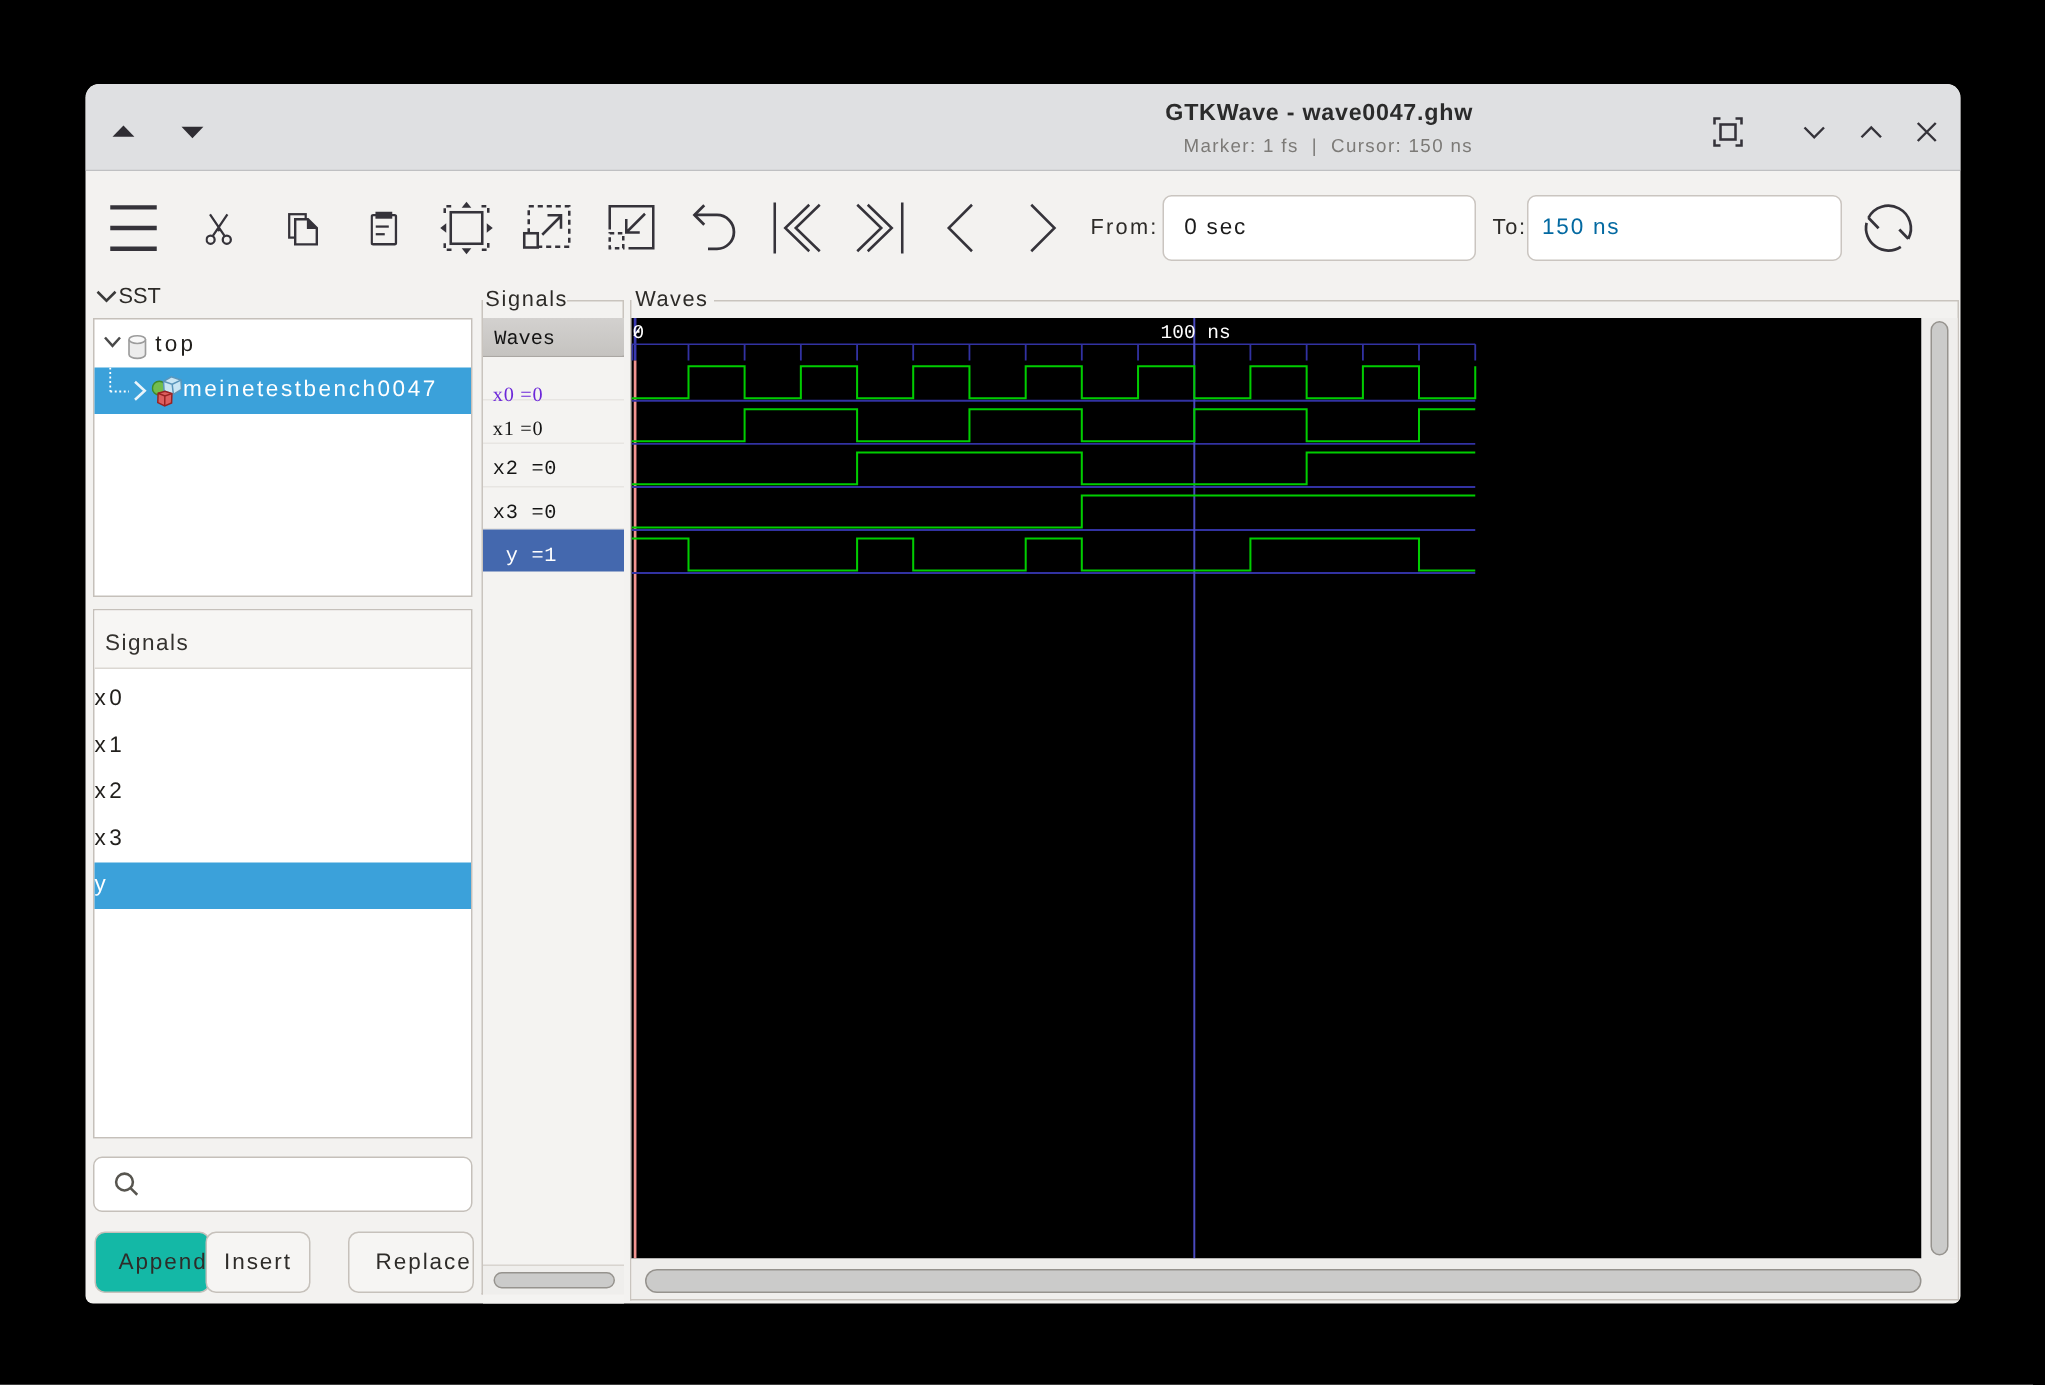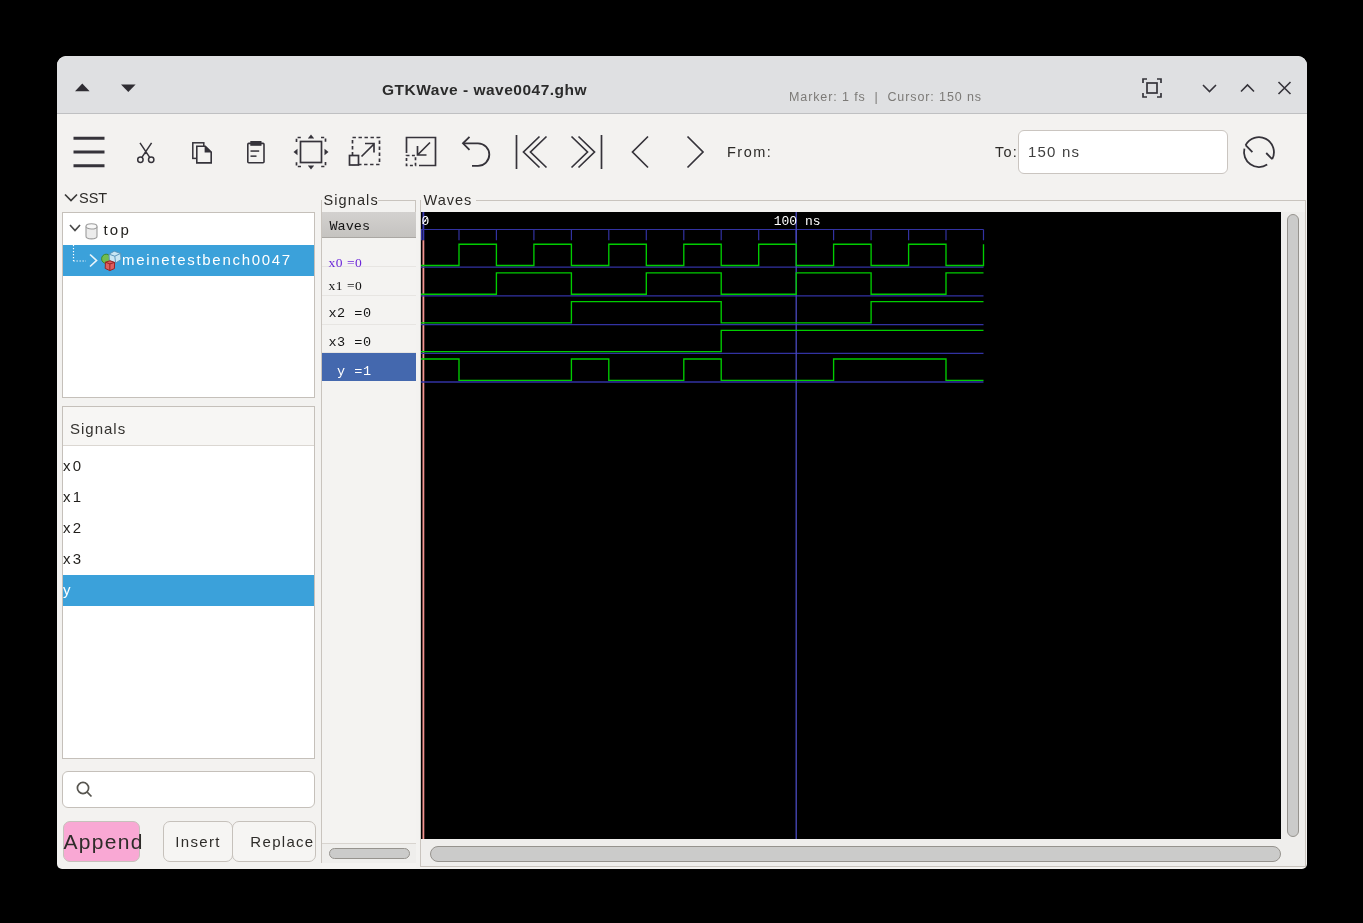--- a/index.html
+++ b/index.html
@@ -8,21 +8,21 @@
 .ico{stroke:#35333a;fill:none;stroke-width:1.6;stroke-linecap:butt}
 .lbl{font-size:14.5px;color:#2d2b28}
 </style></head><body>
 <div id="win" class="a">
 
 <div class="a" style="left:0;top:0;width:1250px;height:58px;background:#dfe0e2;border-bottom:1px solid #bfc0c2;border-radius:9px 9px 0 0"></div>
 <svg class="a" style="left:14px;top:24px" width="70" height="16" viewBox="0 0 70 16">
       <path d="M4 11.2 L11.3 3.6 L18.6 11.2 Z" fill="#2f2d33"></path>
       <path d="M50 4.5 L64.6 4.5 L57.3 12.1 Z" fill="#2f2d33"></path>
     </svg>
-<div class="a" style="left:325px;top:25px;width:600px;text-align:left;font-size:15.5px;font-weight:700;letter-spacing:0.5px;color:#2b2b2b">GTKWave - wave0047.ghw</div>
+<div class="a" style="left:325px;top:11px;width:600px;text-align:right;font-size:15.5px;font-weight:700;letter-spacing:0.5px;color:#2b2b2b">GTKWave - wave0047.ghw</div>
 <div class="a" style="left:325px;top:34px;width:600px;text-align:right;font-size:12.5px;letter-spacing:0.9px;color:#7c7a77">Marker: 1 fs&nbsp;&nbsp;|&nbsp;&nbsp;Cursor: 150 ns</div>
 <svg class="a" style="left:1085px;top:22px" width="152" height="20" viewBox="0 0 152 20">
       <rect x="5" y="5" width="10" height="10" fill="none" stroke="#35333a" stroke-width="1.7"></rect>
       <path d="M1 5 V1 H5 M15 1 H19 V5 M19 15 V19 H15 M5 19 H1 V15" fill="none" stroke="#35333a" stroke-width="1.7"></path>
       <path d="M61 7 L67.5 13.5 L74 7" class="ico"></path>
       <path d="M99 13.5 L105.5 7 L112 13.5" class="ico"></path>
       <path d="M136.5 4 L148.5 16 M148.5 4 L136.5 16" class="ico"></path>
     </svg>
 <svg class="a" style="left:15px;top:77.8px" width="34" height="34" viewBox="0 0 34 34">
       <path d="M1.5 4.2 H32.5 M1.5 18 H32.5 M1.5 31.8 H32.5" stroke="#35333a" stroke-width="2.9" fill="none"></path>
@@ -82,22 +82,23 @@
         <path d="M24.5 2.5 L8.5 18 L24.5 33.5"></path>
         <path d="M31.5 2.5 L15.5 18 L31.5 33.5"></path>
         <path d="M56.5 2.5 L72.5 18 L56.5 33.5"></path>
         <path d="M63.5 2.5 L79.5 18 L63.5 33.5"></path>
         <path d="M86.5 1 V35"></path>
         <path d="M133 2.5 L117.5 18 L133 33.5"></path>
         <path d="M172.5 2.5 L188 18 L172.5 33.5"></path>
       </g>
     </svg>
 <div class="a lbl" style="left:670px;top:88px;letter-spacing:1.5px">From:</div>
+<div class="a" style="left:717.5px;top:74px;width:209px;height:44px;background:#fff;border:1px solid #cac5c0;border-radius:6px;font-size:15px;color:#1c1c1c;line-height:42px;padding-left:14px;letter-spacing:1.2px">0 sec</div>
 <div class="a lbl" style="left:938px;top:88px;letter-spacing:1.2px">To:</div>
-<div class="a" style="left:960.5px;top:74px;width:210px;height:44px;background:#fff;border:1px solid #cac5c0;border-radius:6px;font-size:15px;color:#404040;line-height:42px;padding-left:9.5px;letter-spacing:1.2px">150 ns</div>
+<div class="a" style="left:960.5px;top:74px;width:210px;height:44px;background:#fff;border:1px solid #cac5c0;border-radius:6px;font-size:15px;color:#0369a1;line-height:42px;padding-left:9.5px;letter-spacing:1.2px">150 ns</div>
 <svg class="a" style="left:1184px;top:77.5px" width="36" height="36" viewBox="1184 77.5 36 36">
       <g stroke="#35333a" stroke-width="1.8" fill="none">
         <path d="M1188.6 88.7 A15.0 15.0 0 1 1 1215.2 102.7"></path>
         <path d="M1210.2 108.1 A15.0 15.0 0 0 1 1187.4 92.1"></path>
         <path d="M1188.6 88.7 L1195.4 95.7"></path>
         <path d="M1215.2 102.7 L1209.2 96.5"></path>
       </g>
     </svg>
 <svg class="a" style="left:6px;top:134px" width="16" height="15" viewBox="0 0 16 15">
       <path d="M2 4.5 L8 10.5 L14 4.5" stroke="#3a3a3a" stroke-width="1.7" fill="none"></path>
@@ -134,22 +135,22 @@
 <div class="a" style="left:6px;top:432px;font-size:15px;letter-spacing:2.3px;color:#211f1c">x1</div>
 <div class="a" style="left:6px;top:463px;font-size:15px;letter-spacing:2.3px;color:#211f1c">x2</div>
 <div class="a" style="left:6px;top:494px;font-size:15px;letter-spacing:2.3px;color:#211f1c">x3</div>
 <div class="a" style="left:6px;top:519px;width:251px;height:31px;background:#3ba1da"></div>
 <div class="a" style="left:6px;top:525px;font-size:15px;letter-spacing:2.3px;color:#fff">y</div>
 <div class="a" style="left:5px;top:715px;width:253px;height:37px;background:#fff;border:1px solid #c5c0ba;border-radius:6px"></div>
 <svg class="a" style="left:18px;top:724px" width="19" height="19" viewBox="0 0 19 19">
       <circle cx="8" cy="8" r="5.6" stroke="#57554f" stroke-width="1.7" fill="none"></circle>
       <path d="M12.2 12.2 L16.5 16.5" stroke="#57554f" stroke-width="1.7"></path>
     </svg>
-<div class="a" style="left:5.5px;top:765px;width:77px;height:41px;background:#f9a8d4;border:1px solid #c6c1bb;border-radius:7px;font-size:21px;letter-spacing:1.3px;color:#2e2c29;text-align:right;line-height:39px">Append</div>
-<div class="a" style="left:106px;top:765px;width:70px;height:41px;background:#f6f5f3;border:1px solid #c6c1bb;border-radius:7px;font-size:15px;letter-spacing:1.3px;color:#2e2c29;text-align:center;line-height:39px">Insert</div>
+<div class="a" style="left:5.5px;top:765px;width:77px;height:41px;background:#14b8a6;border:1px solid #c6c1bb;border-radius:7px;font-size:15px;letter-spacing:1.3px;color:#2e2c29;text-align:right;line-height:39px">Append</div>
+<div class="a" style="left:80px;top:765px;width:70px;height:41px;background:#f6f5f3;border:1px solid #c6c1bb;border-radius:7px;font-size:15px;letter-spacing:1.3px;color:#2e2c29;text-align:center;line-height:39px">Insert</div>
 <div class="a" style="left:174.5px;top:765px;width:84px;height:41px;background:#f6f5f3;border:1px solid #c6c1bb;border-radius:7px;font-size:15px;letter-spacing:1.3px;color:#2e2c29;text-align:right;line-height:39px">Replace</div>
 <div class="a" style="left:266.5px;top:136px;font-size:14.5px;letter-spacing:1.1px;color:#2d2b28">Signals</div>
 <div class="a" style="left:264px;top:144px;width:95px;height:663px;border:1px solid #c9c4be;border-top:none"></div>
 <div class="a" style="left:320.5px;top:144px;width:38px;height:1px;background:#c9c4be"></div>
 <div class="a" style="left:265px;top:155.5px;width:93.5px;height:26.5px;background:linear-gradient(#d3d1cf,#c5c3c0);border-bottom:1px solid #aaa7a3"></div>
 <div class="a" style="left:272.5px;top:163px;font-family:'Liberation Mono',monospace;font-size:13.5px;color:#141414">Waves</div>
 <div class="a" style="left:265px;top:182px;width:93.5px;height:660px;background:#f4f3f1"></div>
 <div class="a" style="left:265px;top:210.2px;width:93.5px;height:1px;background:#e7e5e2"></div>
 <div class="a" style="left:271.5px;top:199px;font-family:Liberation Serif, serif;font-size:13.5px;letter-spacing:0.5px;color:#6d28d9">x0 =0</div>
 <div class="a" style="left:265px;top:238.9px;width:93.5px;height:1px;background:#e7e5e2"></div>

